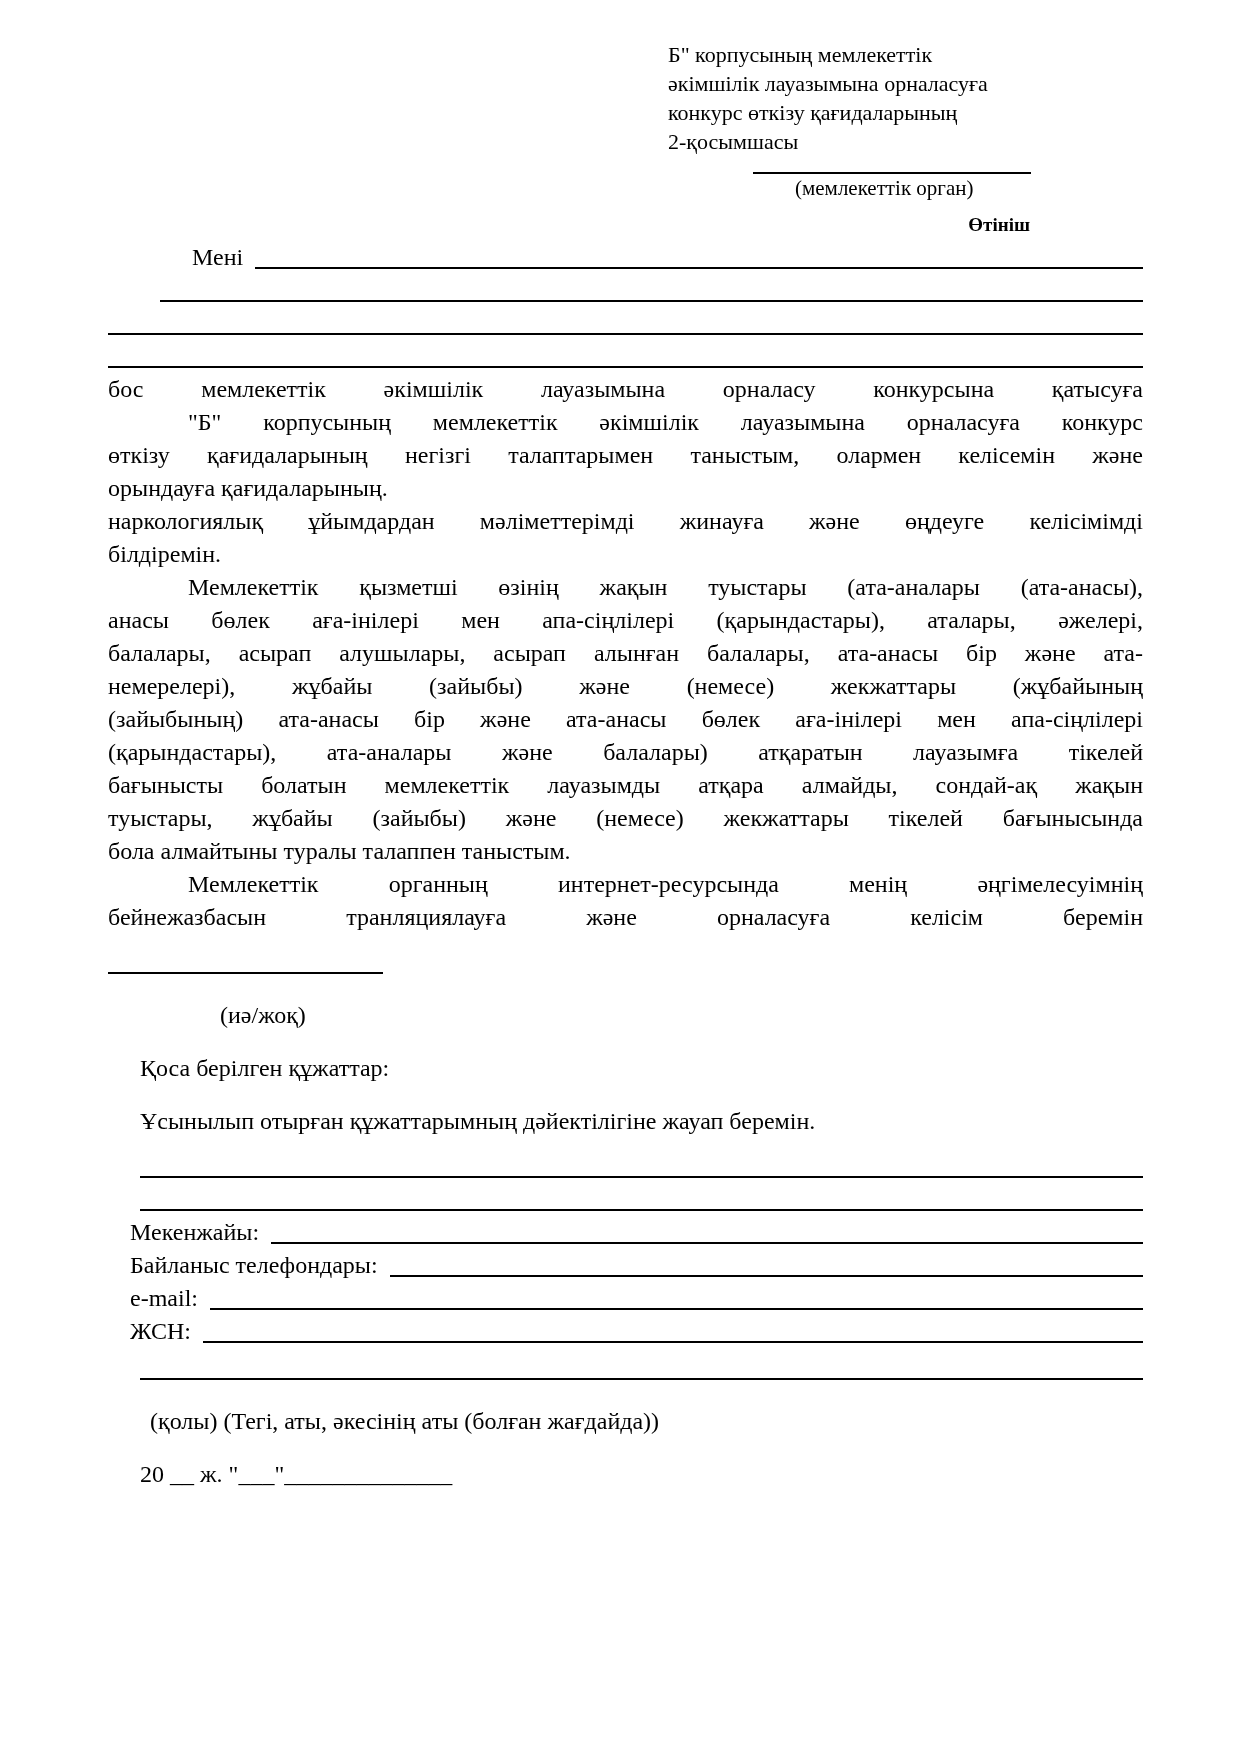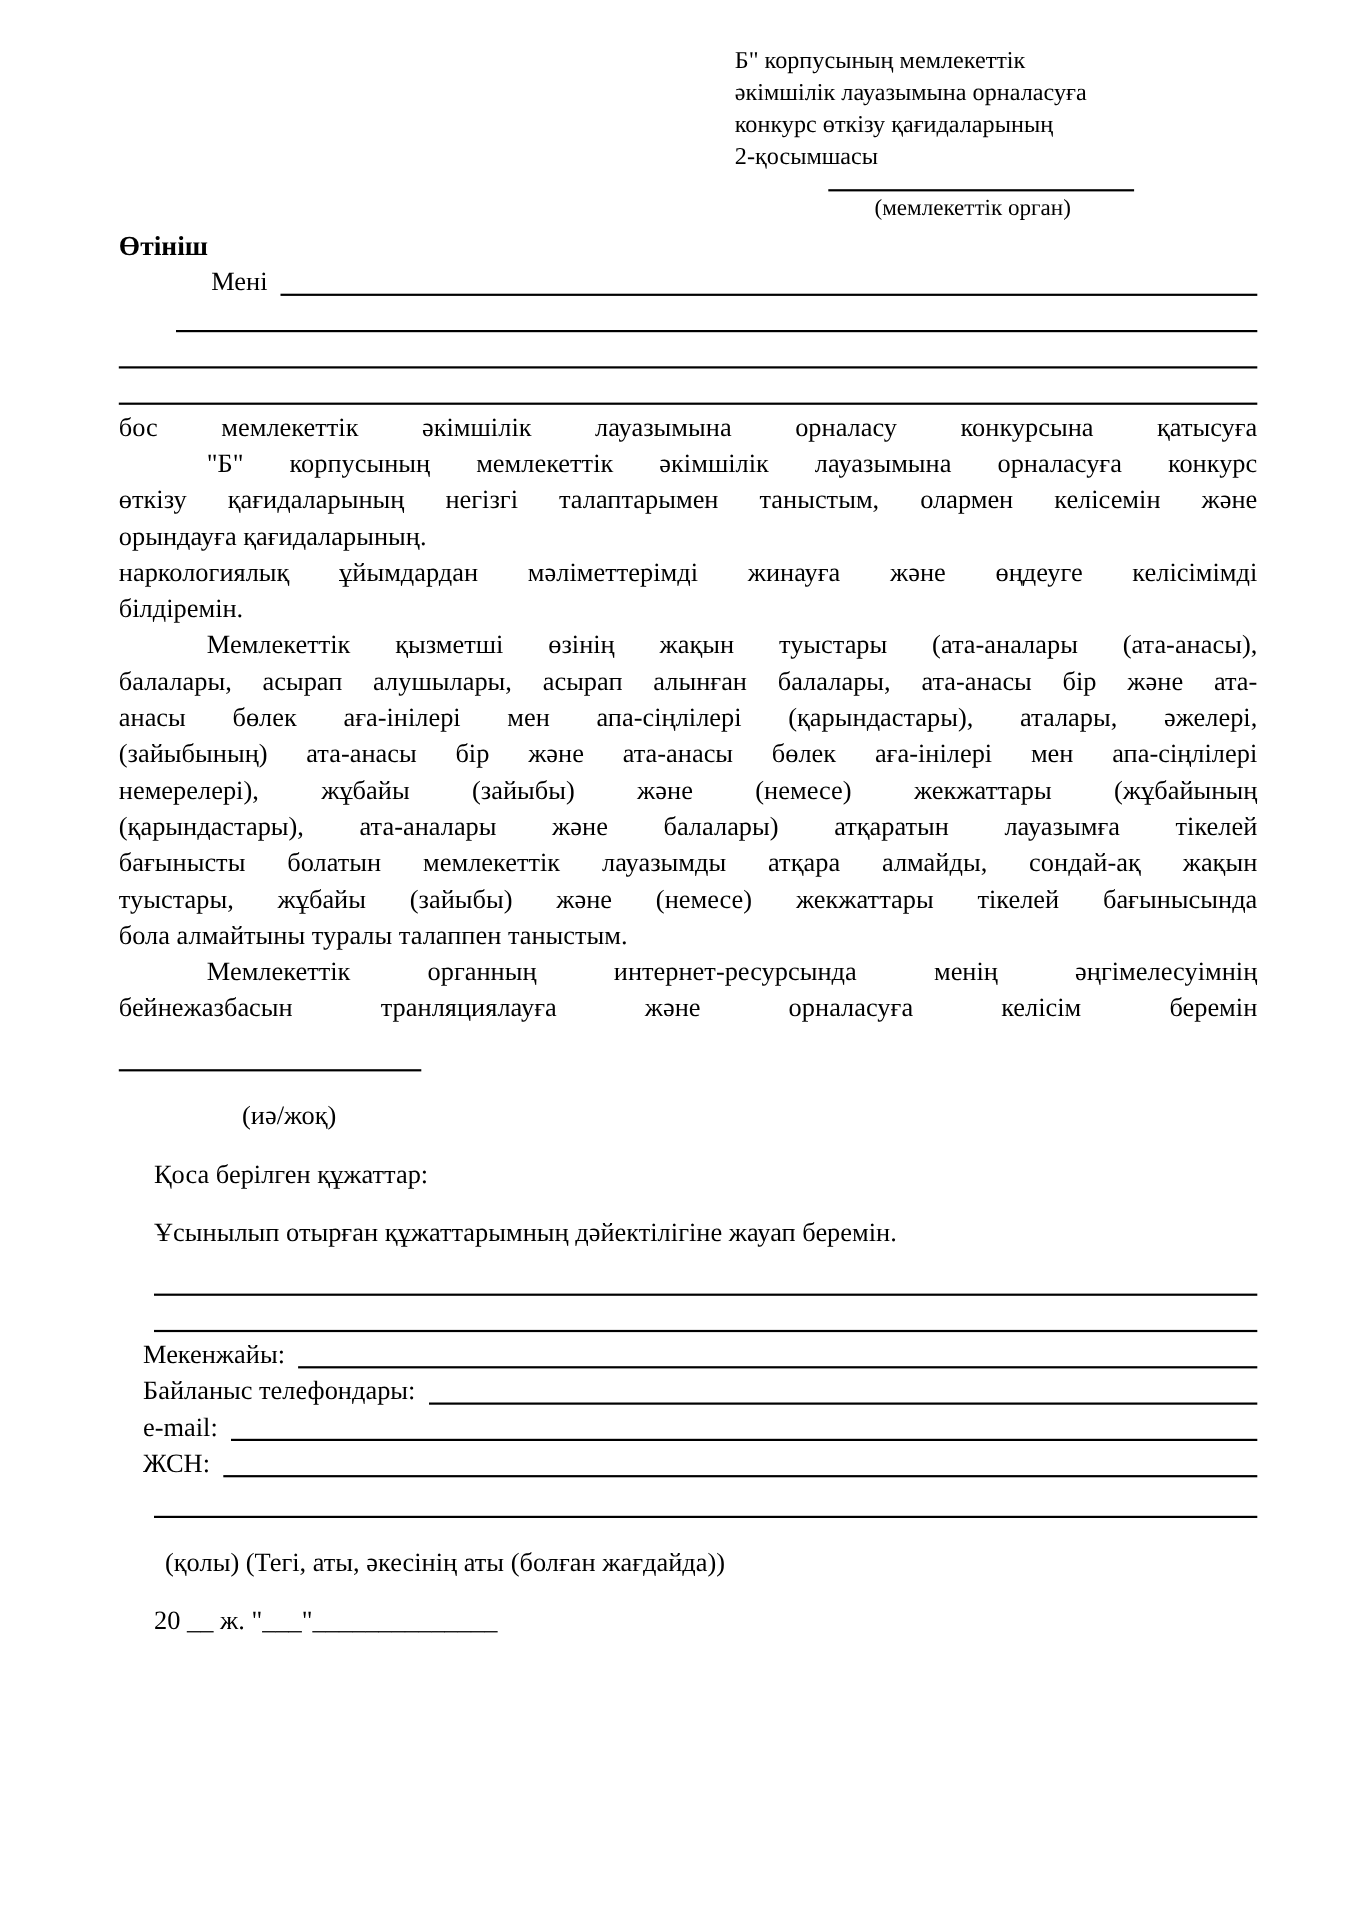--- a/index.html
+++ b/index.html
@@ -17,21 +17,21 @@
     overflow: hidden;
   }
 
   
   .annex { margin-left: 560px; font-size: 22px; line-height: 29px; }
   .annex-sign { margin-left: 645px; width: 278px; margin-top: 16px; }
   .annex-rule { border-bottom: 2px solid #000; height: 0; }
   .annex-caption { font-size: 21px; line-height: 29px; padding-left: 42px; text-align: left; white-space: nowrap; }
 
   
-  .title { width: 922px; text-align: left; font-weight: bold; font-size: 25px; margin-top: 5px; height: 33px; }
+  .title { width: 922px; text-align: right; font-weight: bold; font-size: 19px; margin-top: 5px; height: 33px; }
 
   
   .field-row { display: flex; height: 33px; line-height: 33px; }
   .field-row .label { white-space: nowrap; text-align: right; }
   .fill { flex: 1; border-bottom: 2px solid #000; margin-bottom: 5px; margin-left: 12px; }
   .blank-row { display: flex; align-items: flex-end; height: 33px; }
   .blank-row .fill-full { flex: 1; border-bottom: 2px solid #000; margin-bottom: 5px; }
   .consent-line { width: 275px; border-bottom: 2px solid #000; margin-bottom: 5px; }
 
   
@@ -88,27 +88,27 @@
 
       <div class="bline">орындауға қағидаларының.</div>
 
 
       <div class="bline j">наркологиялық ұйымдардан мәліметтерімді жинауға және өңдеуге келісімімді</div>
 
       <div class="bline">білдіремін.</div>
 
       <div class="bline j ind">Мемлекеттік қызметші өзінің жақын туыстары (ата-аналары (ата-анасы),</div>
 
+      <div class="bline j">анасы бөлек аға-інілері мен апа-сіңлілері (қарындастары), аталары, әжелері,</div>
+
       <div class="bline j">балалары, асырап алушылары, асырап алынған балалары, ата-анасы бір және ата-</div>
 
-      <div class="bline j">анасы бөлек аға-інілері мен апа-сіңлілері (қарындастары), аталары, әжелері,</div>
+      <div class="bline j">немерелері), жұбайы (зайыбы) және (немесе) жекжаттары (жұбайының</div>
 
       <div class="bline j">(зайыбының) ата-анасы бір және ата-анасы бөлек аға-інілері мен апа-сіңлілері</div>
-
-      <div class="bline j">немерелері), жұбайы (зайыбы) және (немесе) жекжаттары (жұбайының</div>
 
       <div class="bline j">(қарындастары), ата-аналары және балалары) атқаратын лауазымға тікелей</div>
 
       <div class="bline j">бағынысты болатын мемлекеттік лауазымды атқара алмайды, сондай-ақ жақын</div>
 
       <div class="bline j">туыстары, жұбайы (зайыбы) және (немесе) жекжаттары тікелей бағынысында</div>
 
       <div class="bline">бола алмайтыны туралы талаппен таныстым.</div>
 
       <div class="bline j ind">Мемлекеттік органның интернет-ресурсында менің әңгімелесуімнің</div>

